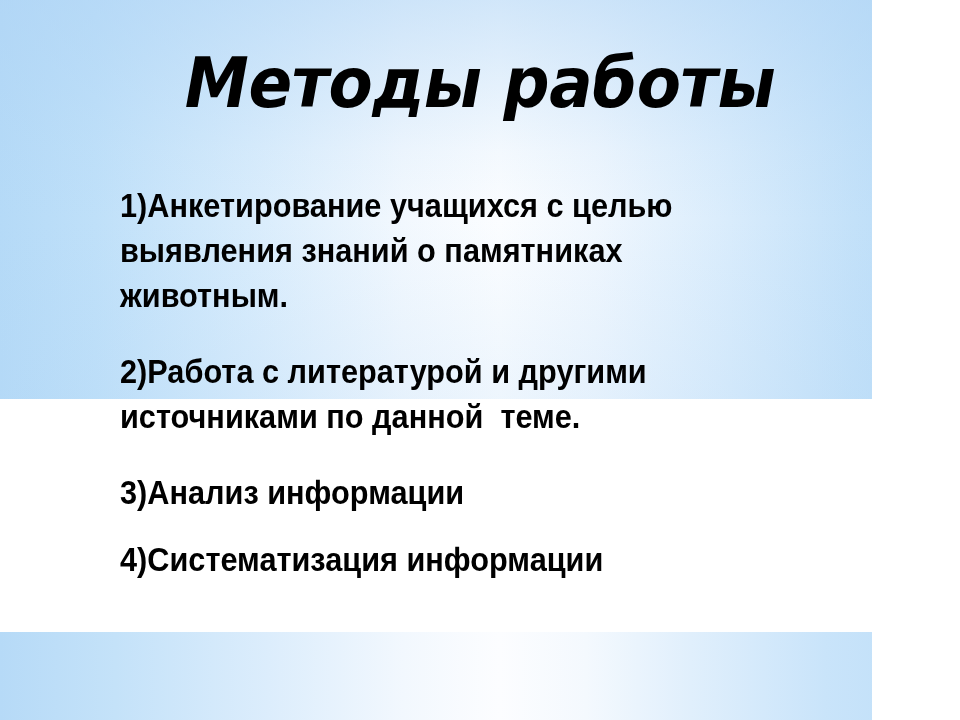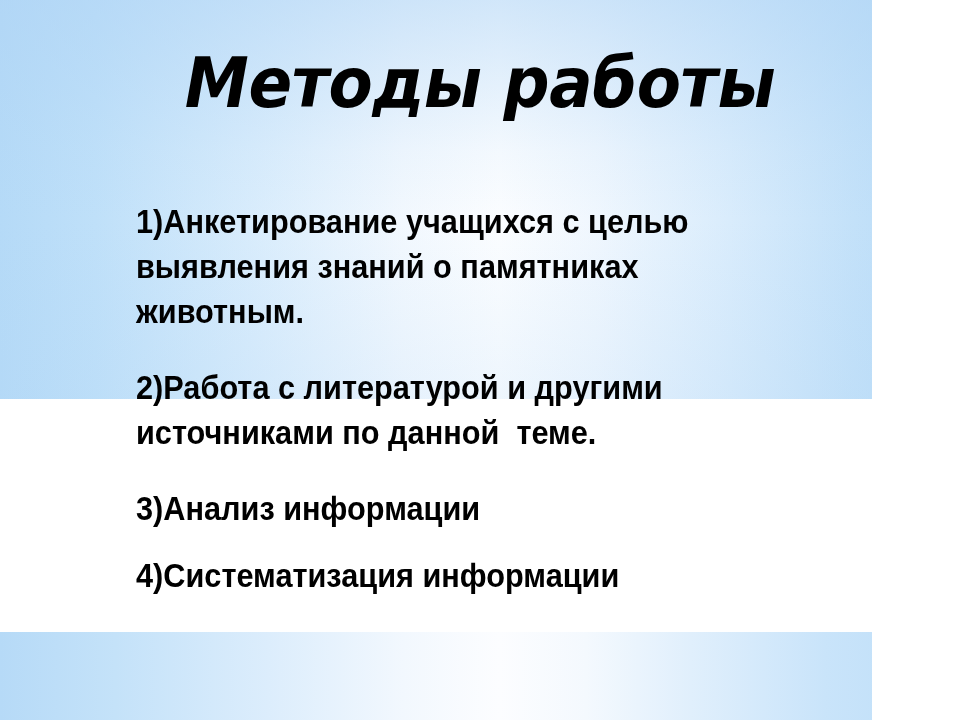--- a/index.html
+++ b/index.html
@@ -94,21 +94,21 @@
     transform-origin: 50% 50%;
     white-space: nowrap;
   }
 
   
   #method-list {
     position: absolute;
     left: 120px;
     top: 183px;
     width: 700px;
-    margin: 16px;
+    margin: 0;
     padding: 0;
     list-style: none;
     color: #000000;
   }
 
   .method-item {
     font-family: "Liberation Sans", "DejaVu Sans", sans-serif;
     font-weight: 700;
     font-size: 33px;
     line-height: 45px;

